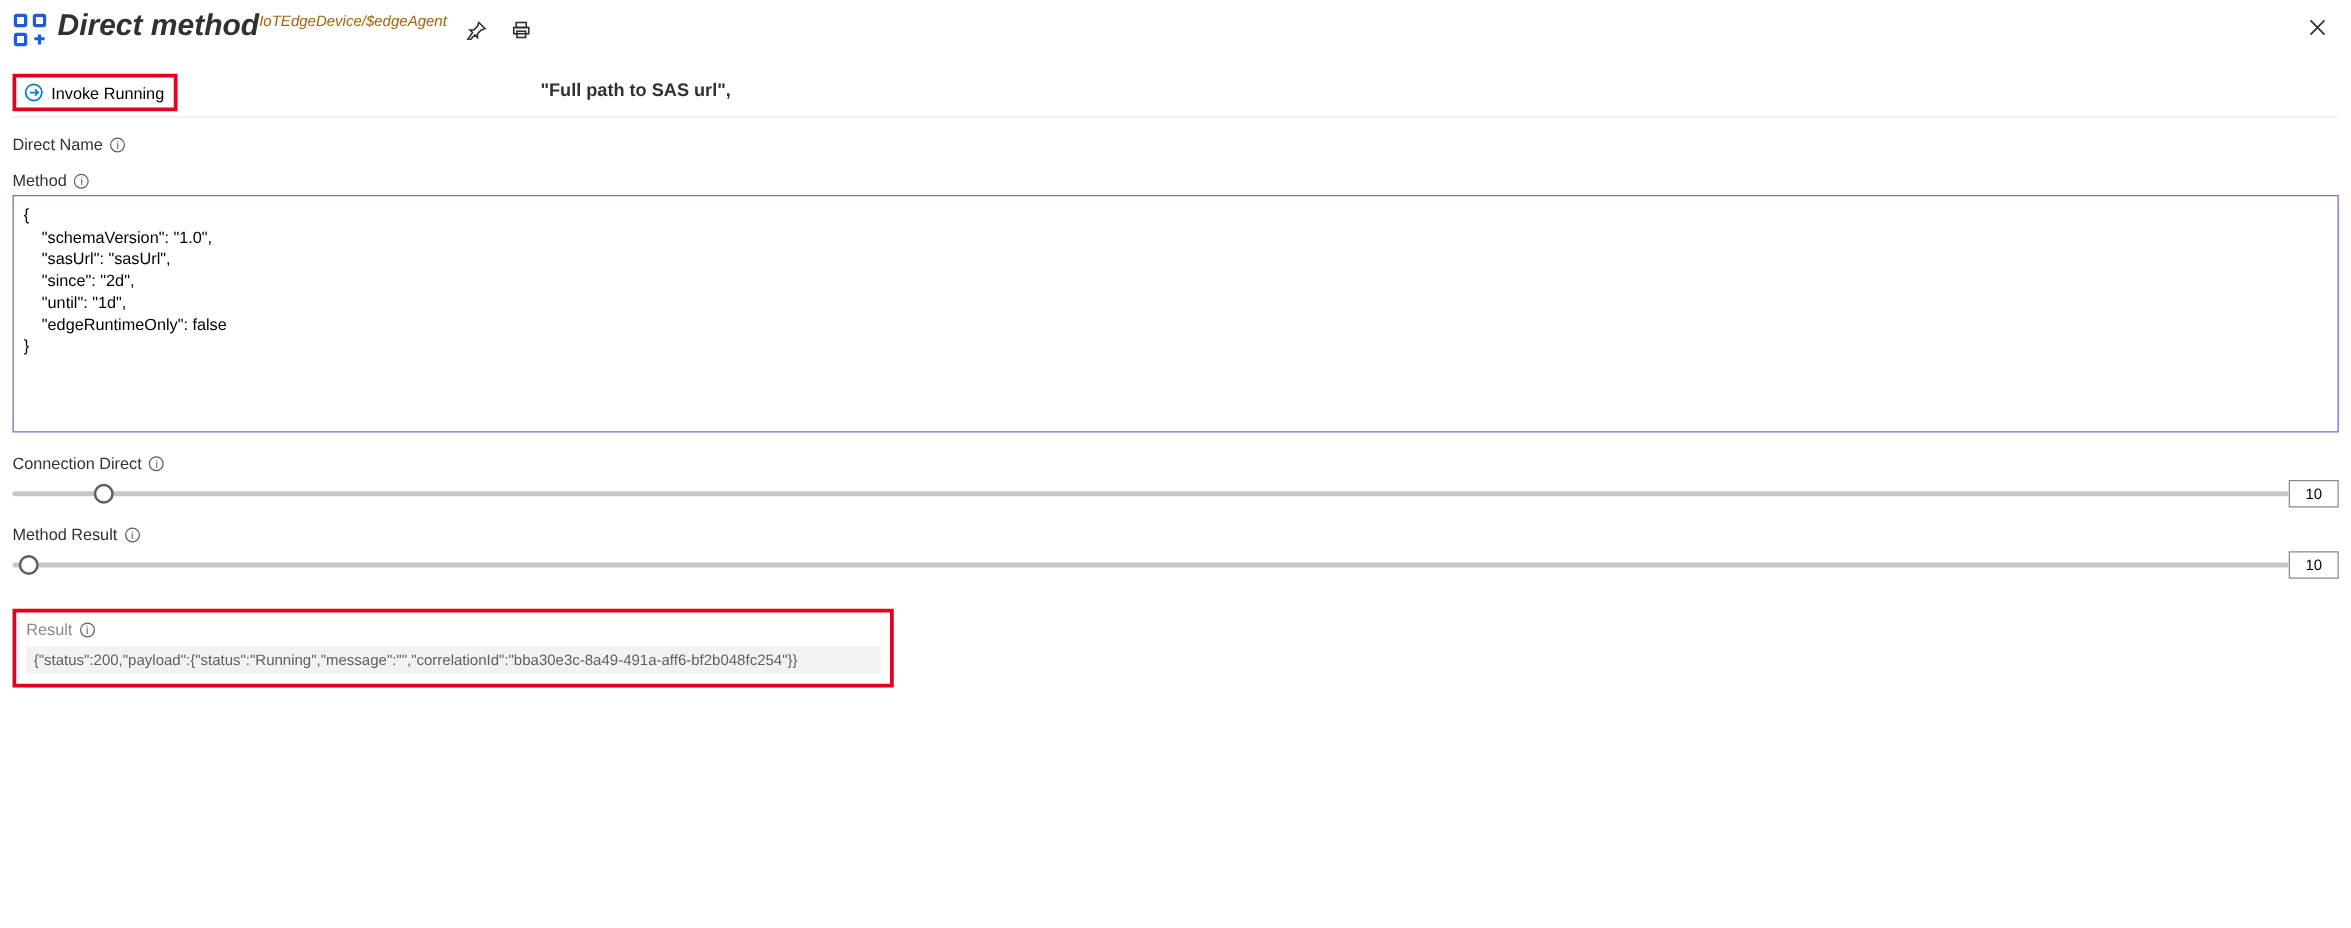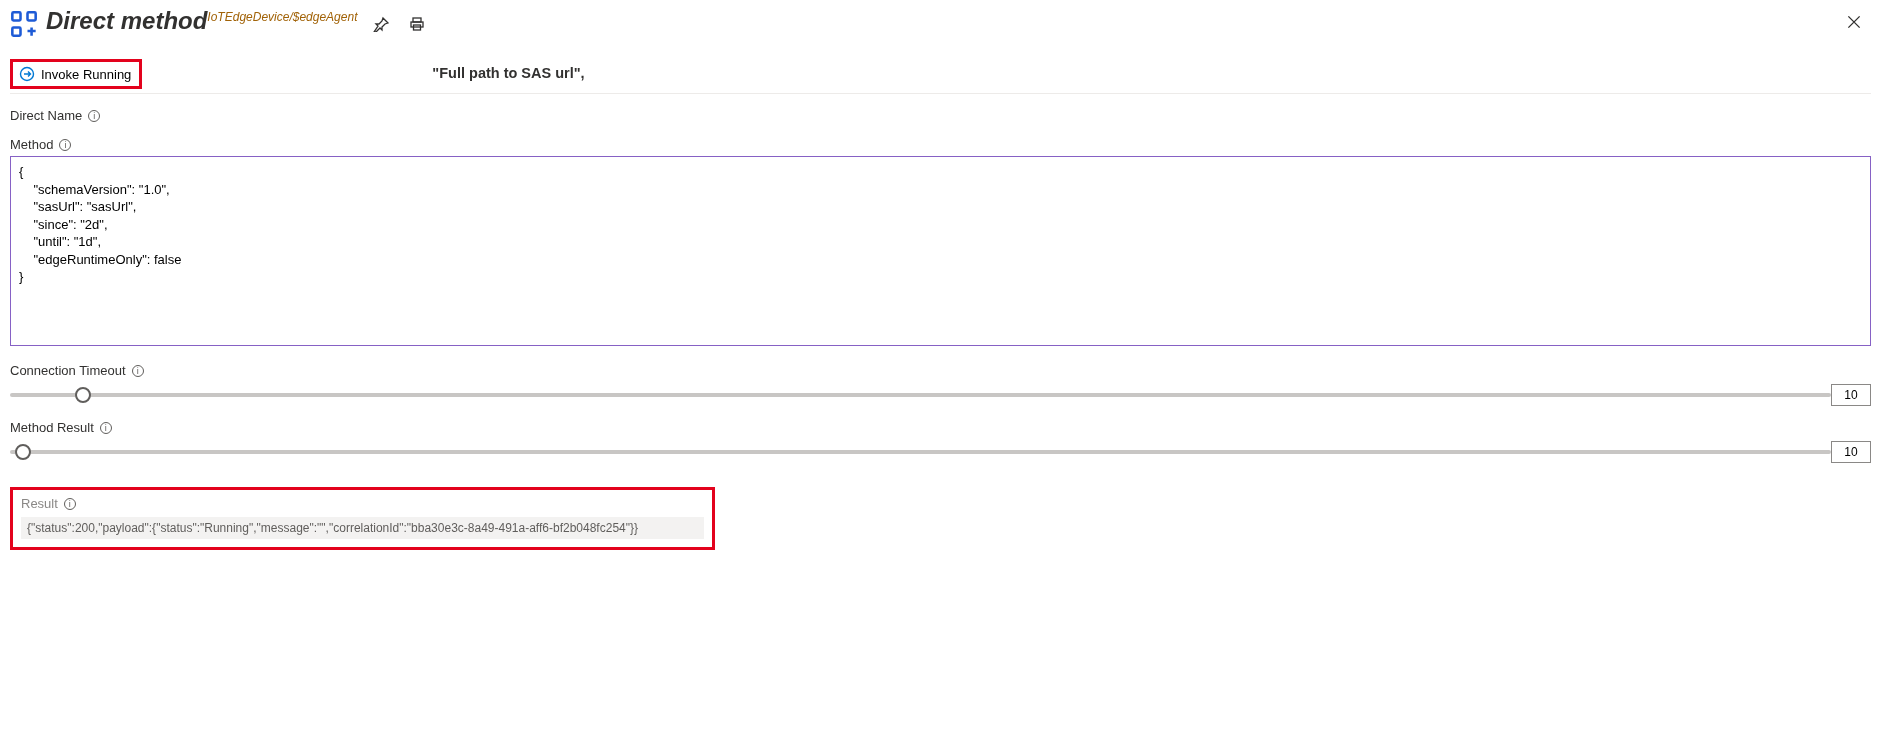--- a/index.html
+++ b/index.html
@@ -104,21 +104,21 @@
     "schemaVersion": "1.0",
     "sasUrl": "sasUrl",
     "since": "2d",
     "until": "1d",
     "edgeRuntimeOnly": false
 }</textarea>
 </div>
 
 <div class="field">
   <div class="field-label">
-    <span>Connection Timeout</span>
+    <span>Connection Direct</span>
     <span class="info-icon">i</span>
   </div>
   <div class="slider-row">
     <div class="slider-wrap">
       <div class="slider-track"></div>
       <div class="slider-thumb" style="left:4%;"></div>
     </div>
     <input class="slider-value" value="10" style="">
   </div>
 </div>

